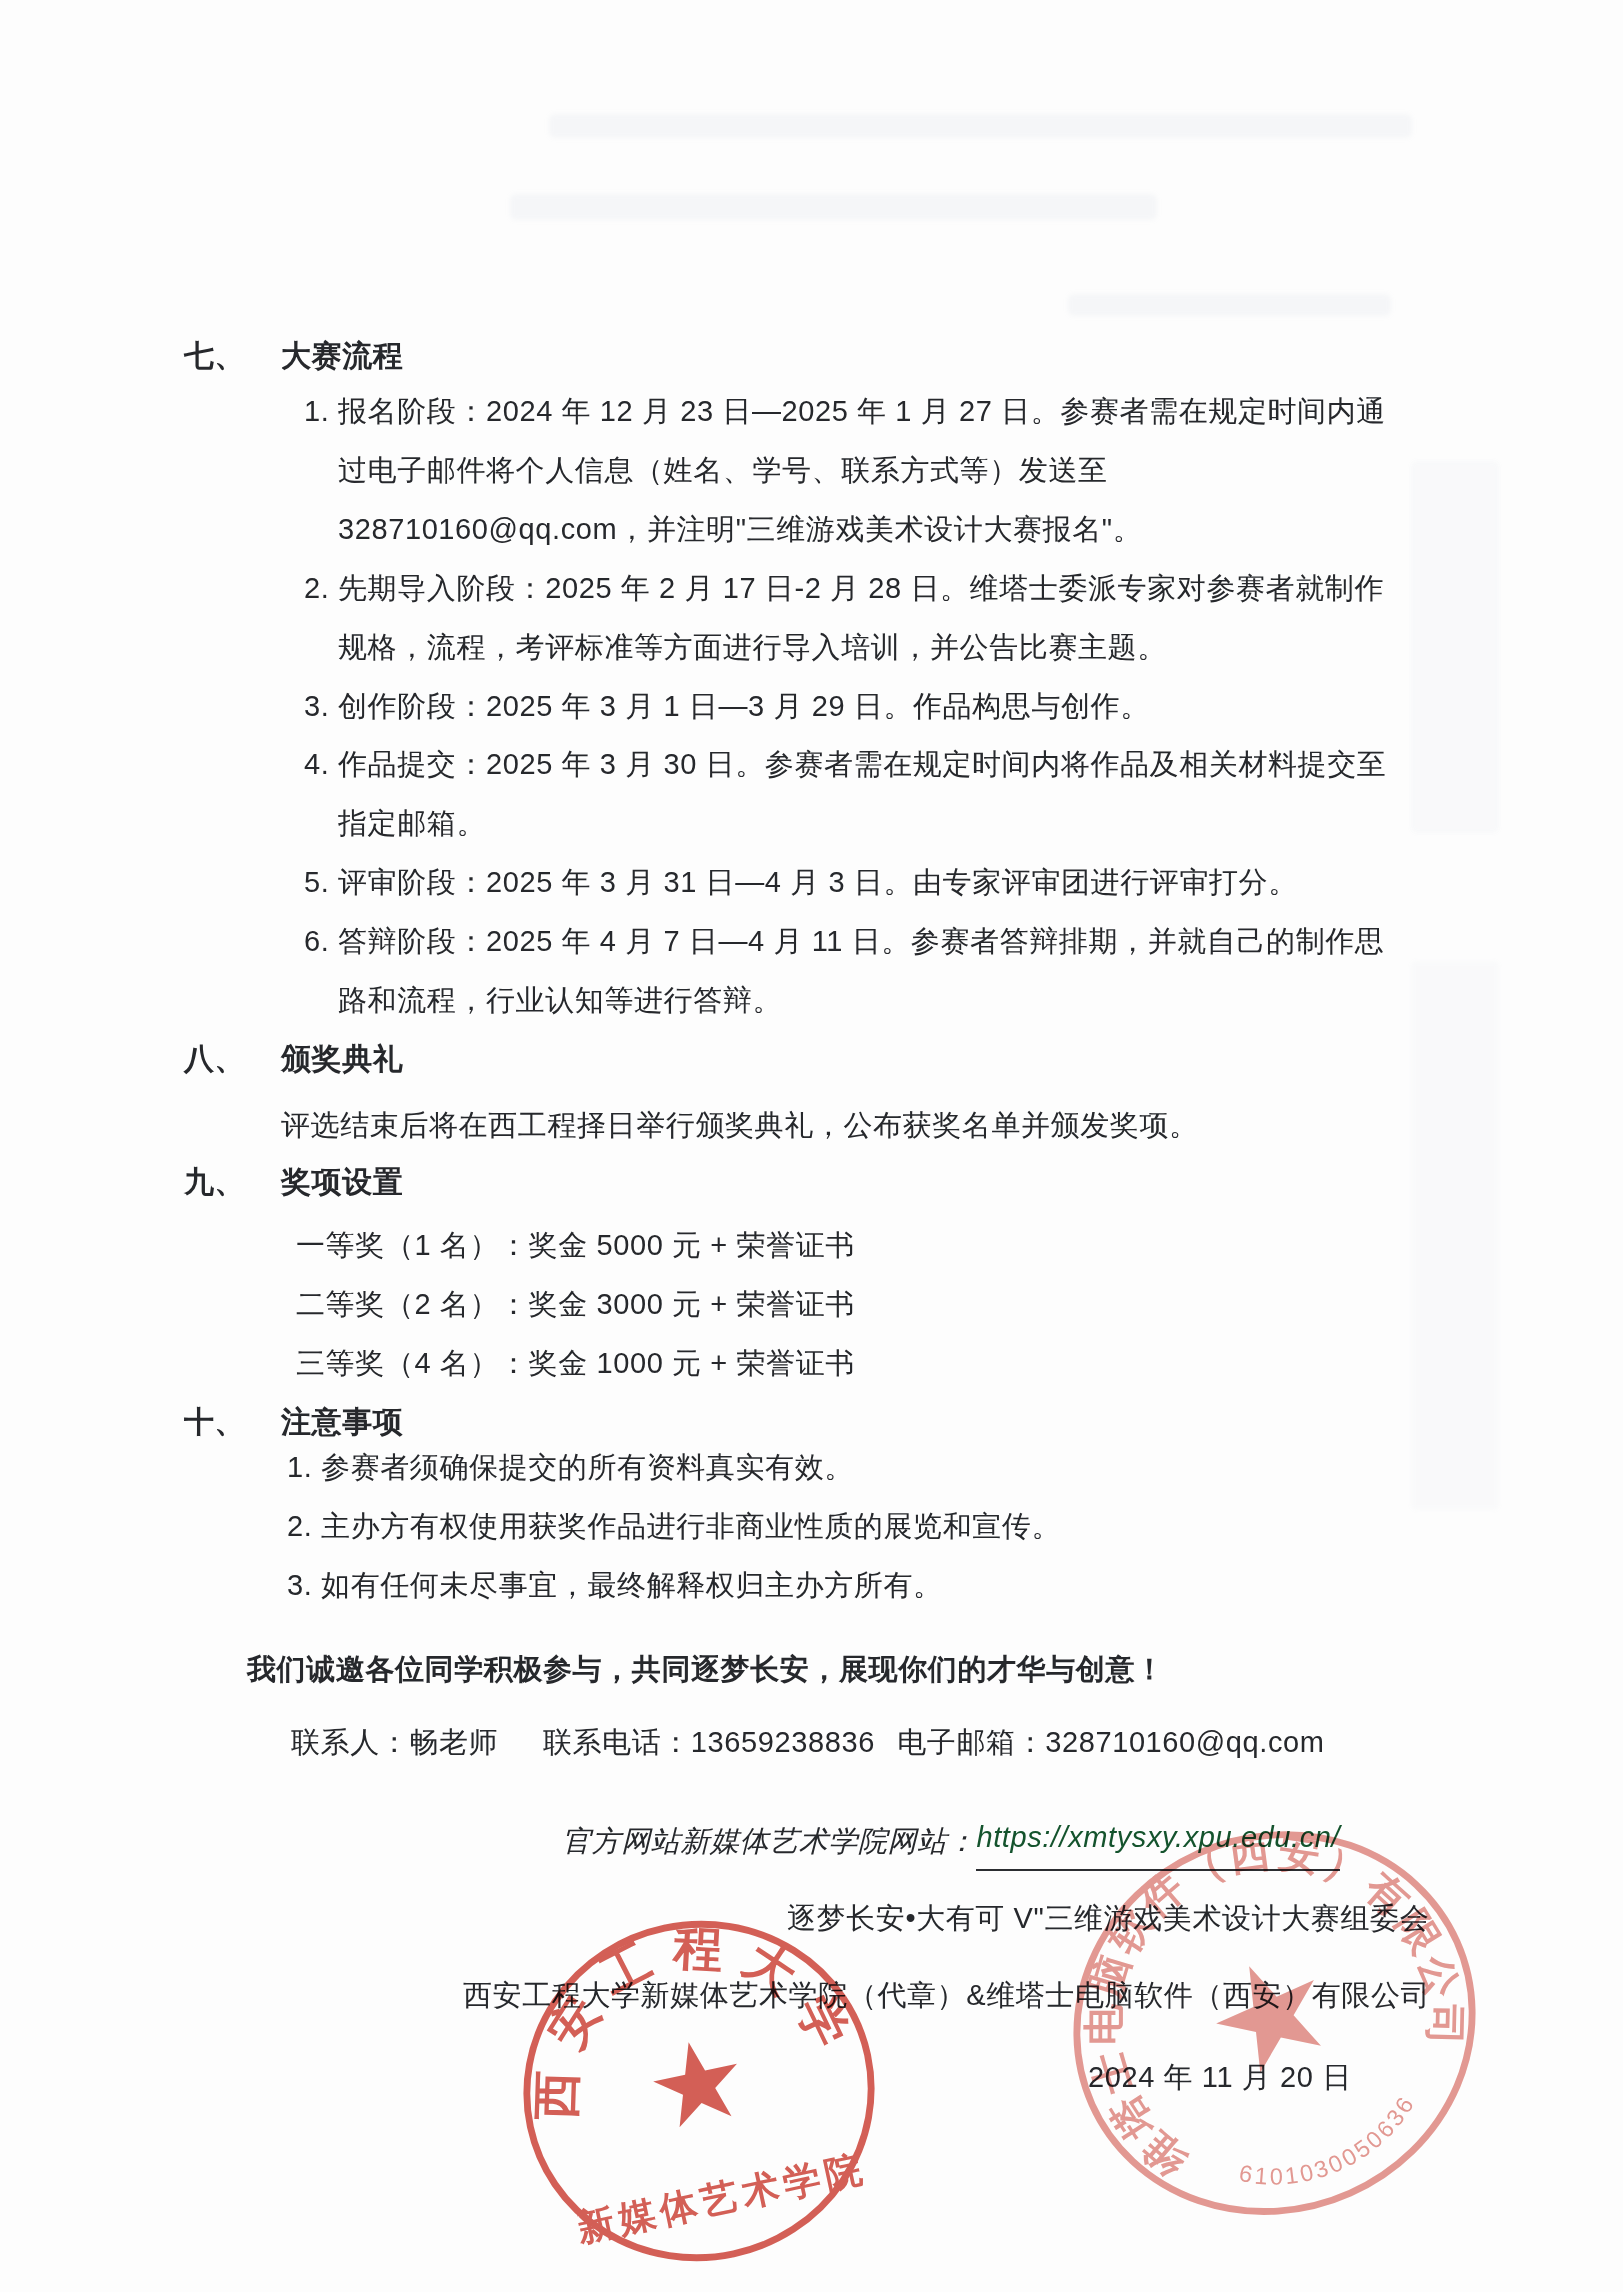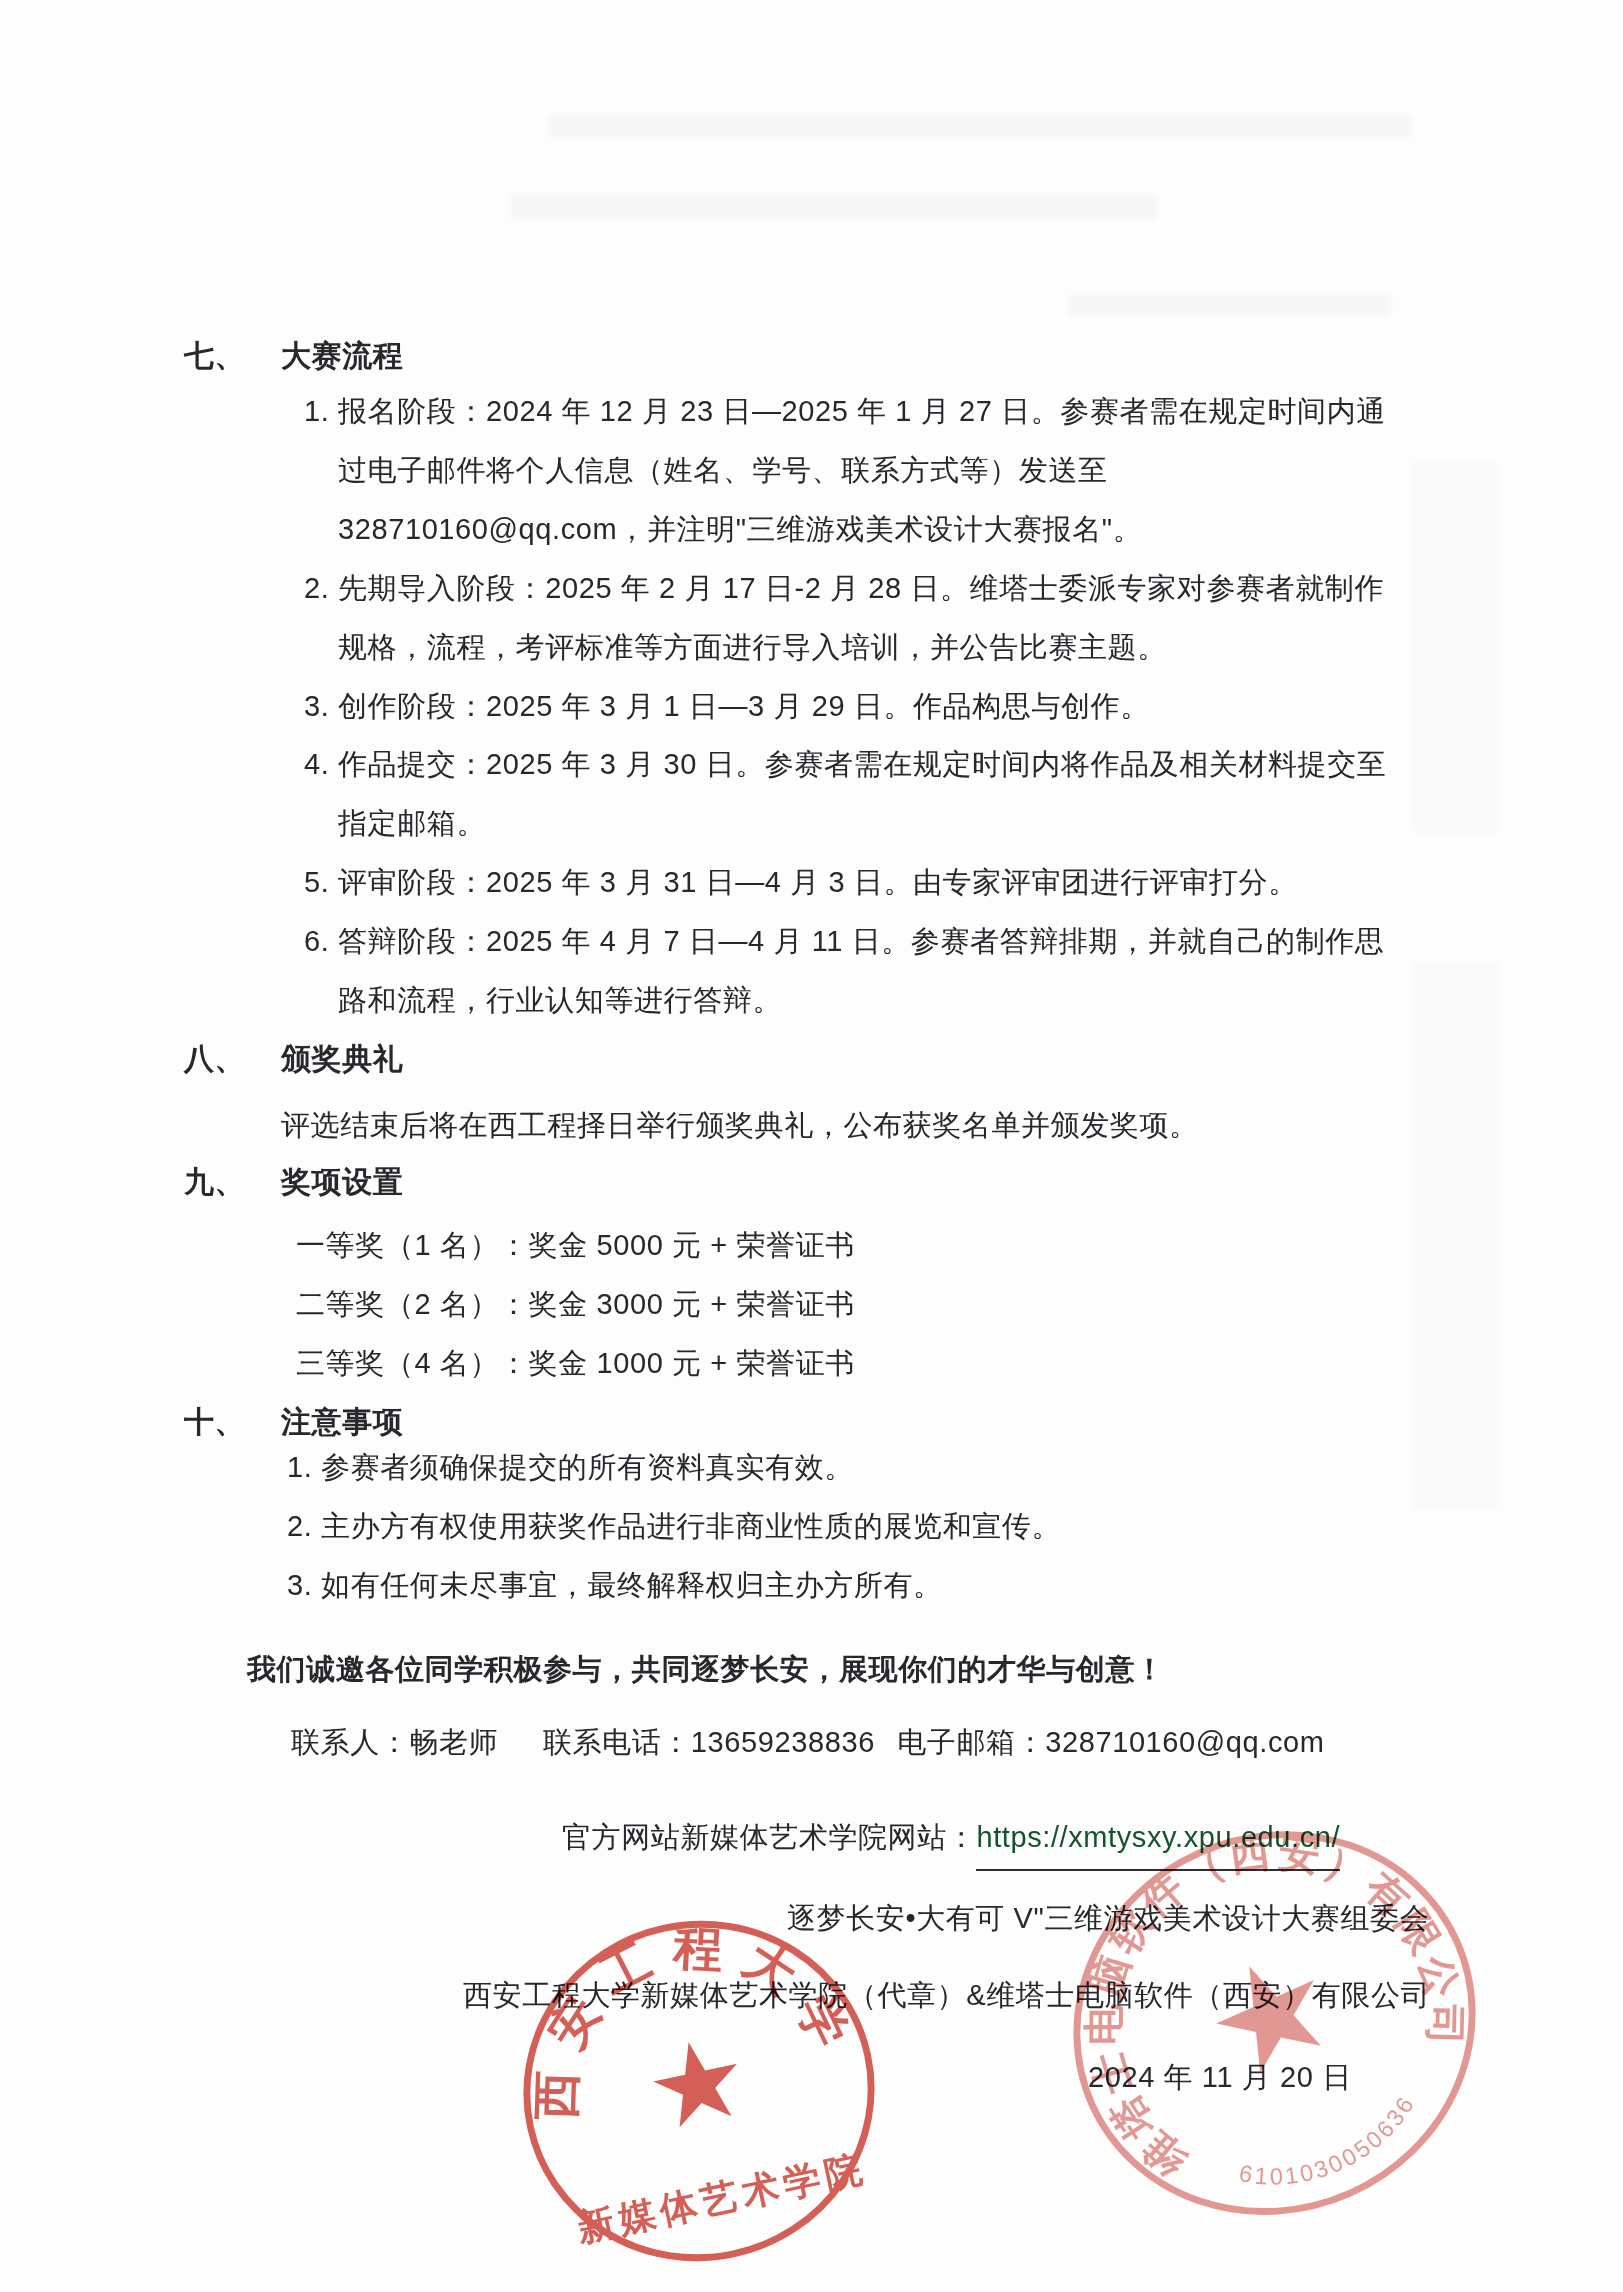--- a/index.html
+++ b/index.html
@@ -7,21 +7,21 @@
     width:1623px;height:2293px;position:relative;background:#fdfdfd;
     font-family:"Liberation Sans",sans-serif;color:#26282c;overflow:hidden;
   }
   .abs{position:absolute;}
   .txt{font-size:29px;line-height:59px;letter-spacing:0.6px;color:#26282c;}
   .heading{display:flex;font-weight:bold;font-size:30px;}
   .heading .hnum{width:97px;}
   .li{display:flex;}
   .li .lnum{width:34px;flex:0 0 34px;}
   .li .ltext{width:1070px;}
-  .linkline{display:flex;align-items:flex-start;}
+  .linkline{display:flex;align-items:flex-end;font-style:italic;}
   .doclink{color:#14532d;text-decoration:none;border-bottom:2px solid #2b2d31;padding-bottom:2px;cursor:pointer;}
   .contact span{margin-right:13.7px;}
   .contact .gap{margin-right:36px;font-family:Liberation Mono, monospace;}
   .stamp{mix-blend-mode:multiply;opacity:0.88;}
   .smudge{position:absolute;background:rgba(145,155,178,0.07);filter:blur(2.9px);border-radius:5.9px;}
 </style>
 </head>
 <body>
 
 <div class="smudge" style="left:549px;top:114px;width:863px;height:23.5px;"></div>

